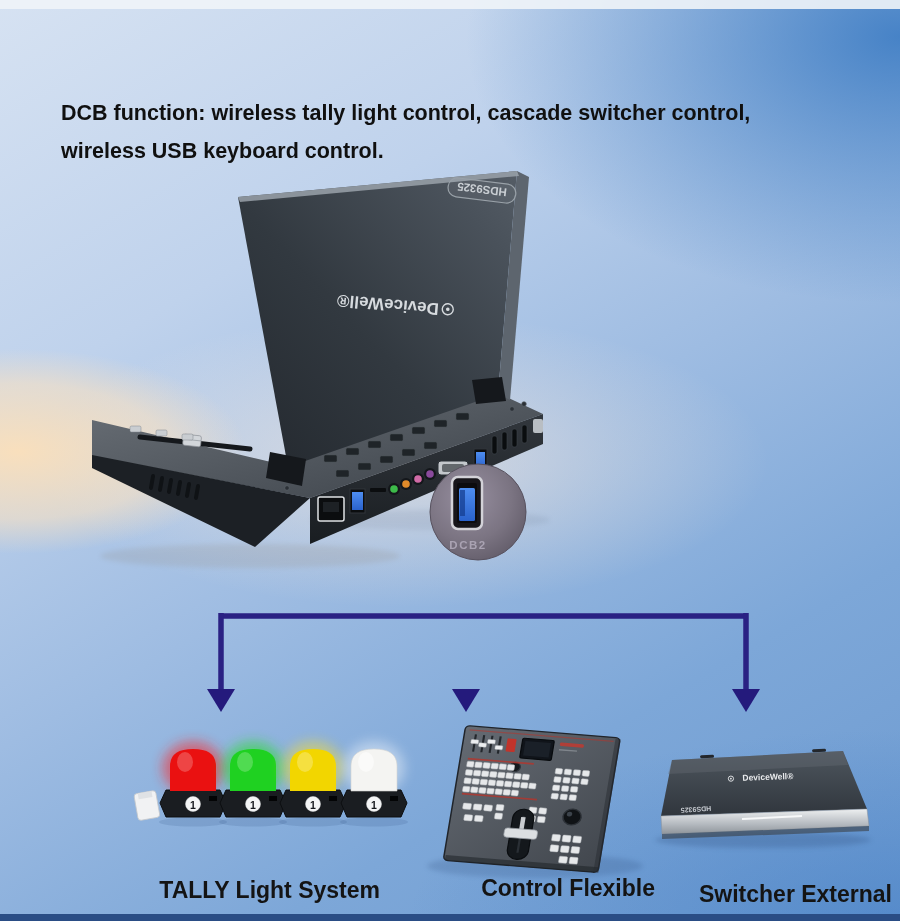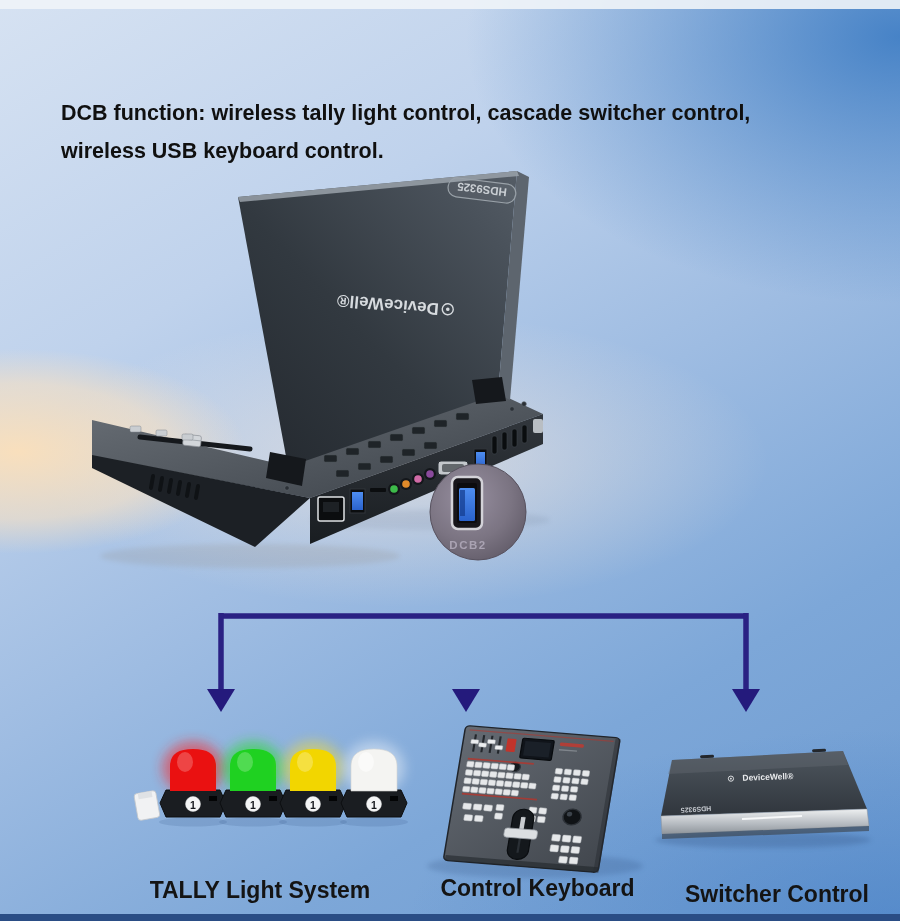--- a/index.html
+++ b/index.html
@@ -18,21 +18,21 @@
   .title{
     position:absolute;left:61px;top:46px;width:800px;
     font-size:35px;font-weight:700;color:#090909;letter-spacing:-0.3px;
   }
   .subtitle{
     position:absolute;left:61px;width:810px;
     font-size:21.5px;font-weight:700;color:#101010;
   }
   .sub1{top:101px;} .sub2{top:139px;}
   .caption{
-    position:absolute;font-size:23px;font-weight:700;color:#141414;text-align:center;
+    position:absolute;font-size:23px;font-weight:700;color:#141414;text-align:right;
   }
   .cap-tally{left:140px;top:877px;width:240px;}
   .cap-keyboard{left:420px;top:875px;width:235px;}
   .cap-switcher{left:662px;top:881px;width:230px;}
   svg.scene{position:absolute;left:0;top:0;}
 </style>
 </head>
 <body>
 
 <div class="canvas">
@@ -401,17 +401,17 @@
       <g transform="translate(696,809) rotate(176)">
         <text x="0" y="2" text-anchor="middle" font-size="7" font-weight="bold" fill="#c6cad0">HDS9325</text>
       </g>
       <polygon points="661,816 867,809 869,826 662,834" fill="url(#silverG)" stroke="#8e9398" stroke-width="0.5"></polygon>
       <line x1="742" y1="819" x2="802" y2="816" stroke="#f7f8f9" stroke-width="2"></line>
       <polygon points="662,834 869,826 869,831 662,839" fill="#3a3f45" opacity="0.6"></polygon>
     </g>
   </svg>
 
   <div class="caption cap-tally">TALLY Light System</div>
-  <div class="caption cap-keyboard">Control Keyboard</div>
-  <div class="caption cap-switcher">Switcher Control</div>
+  <div class="caption cap-keyboard">Control Flexible</div>
+  <div class="caption cap-switcher">Switcher External</div>
 
   <div class="bottom-strip"></div>
 </div>
 
 </body></html>

